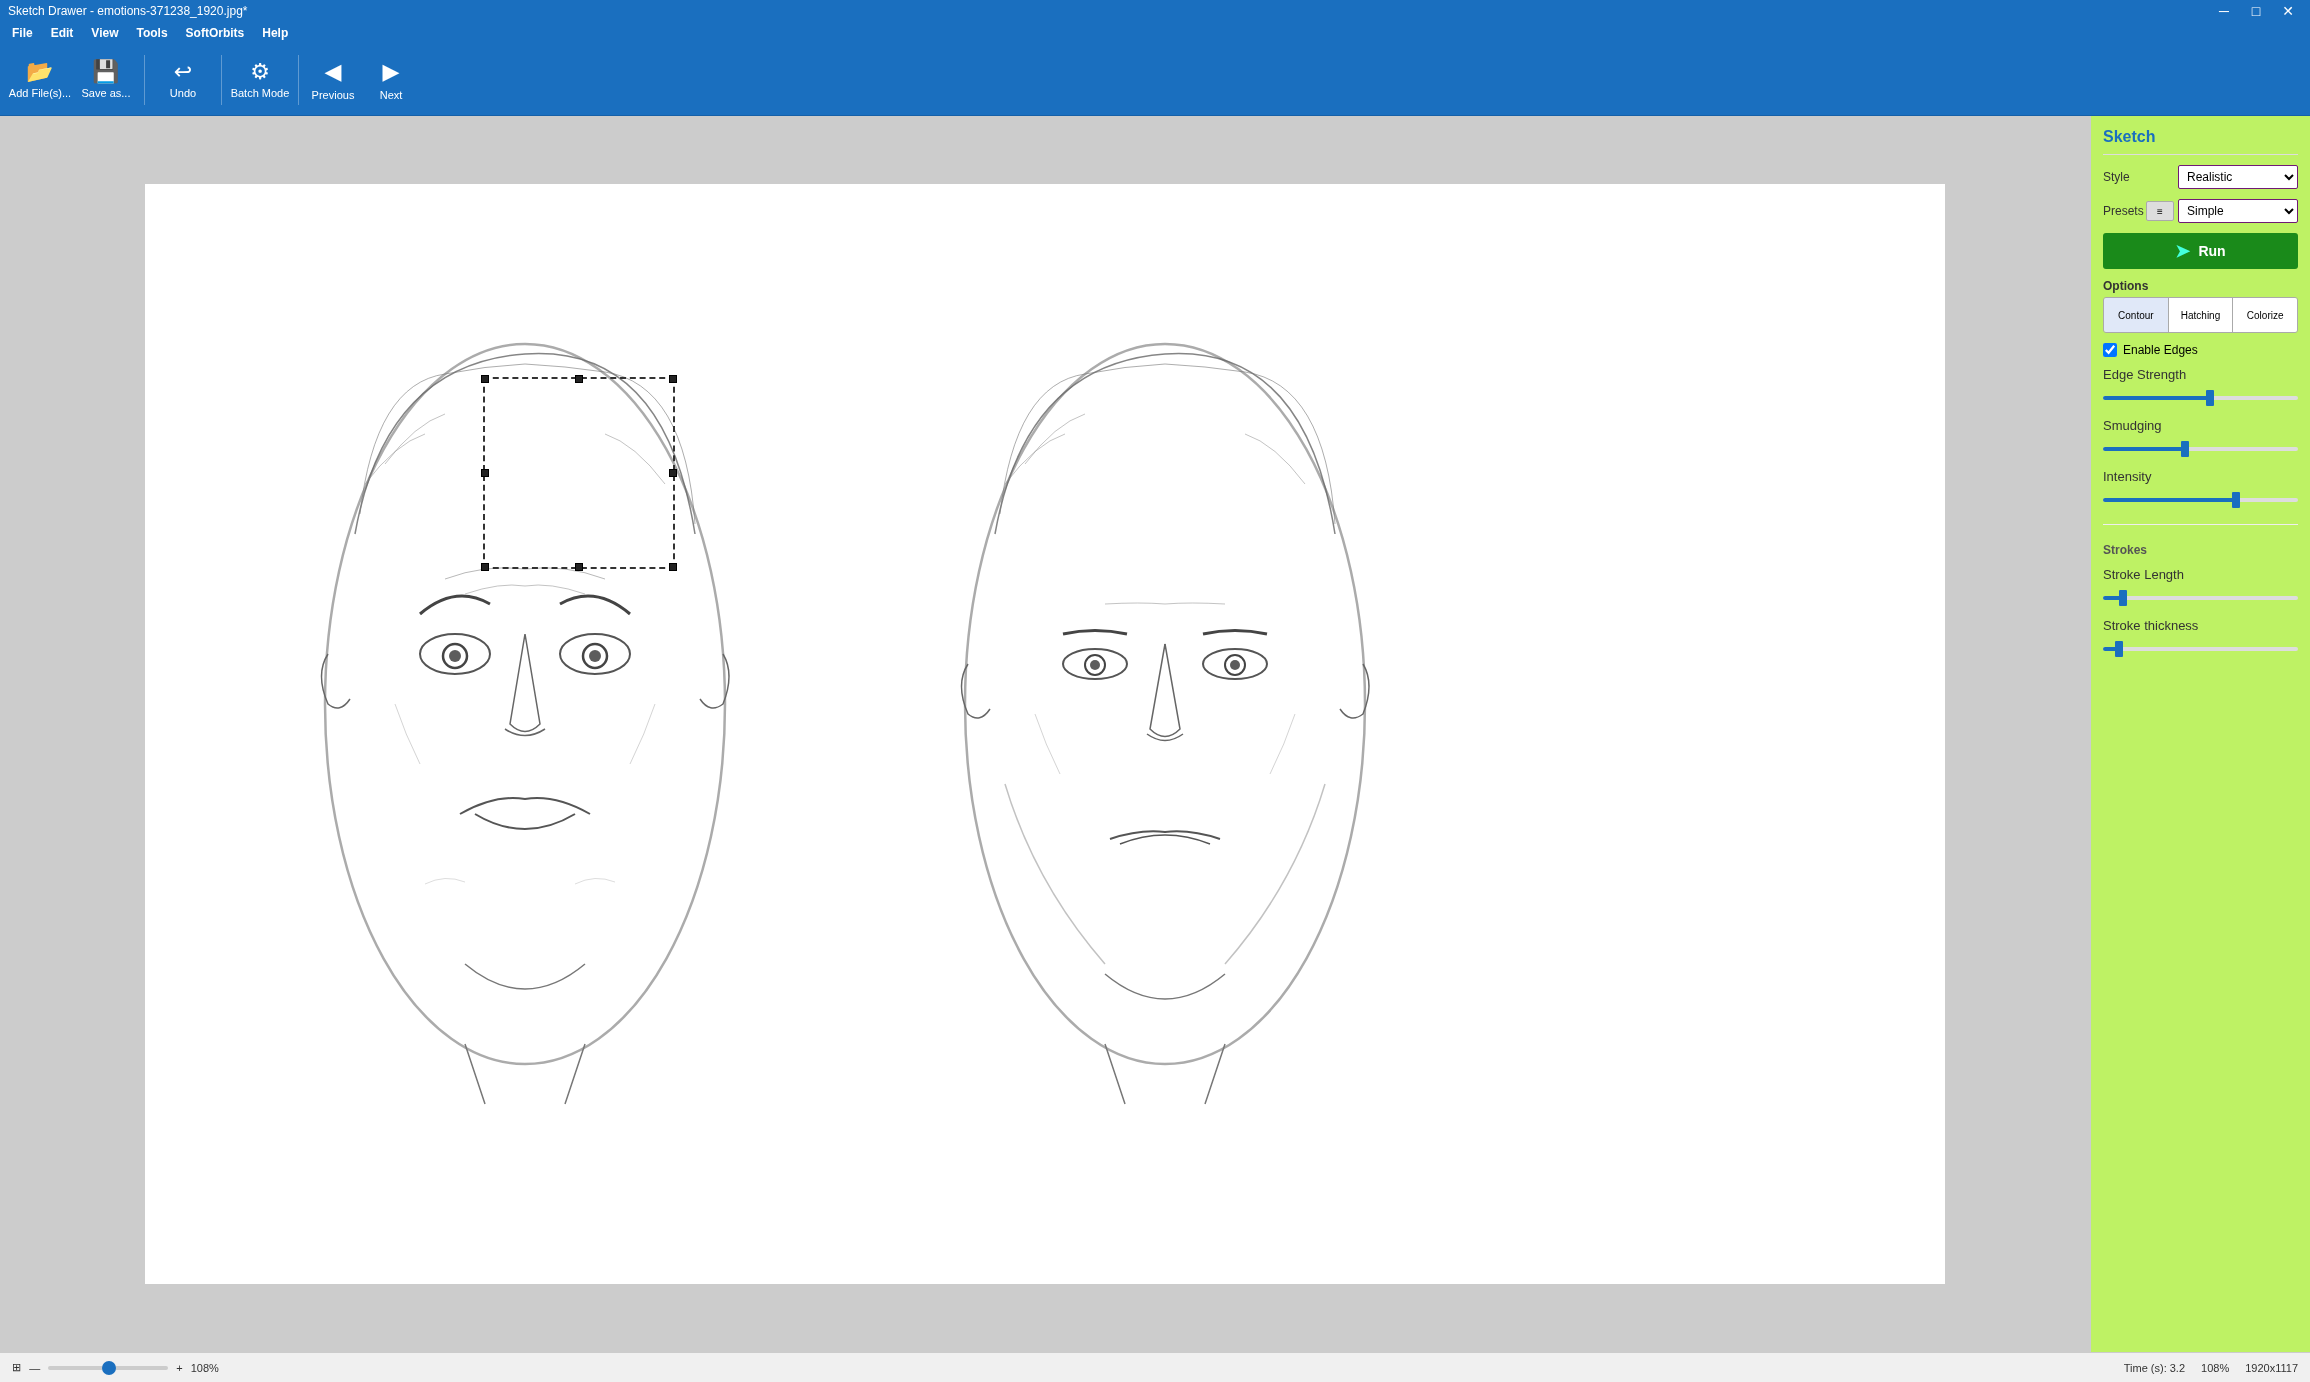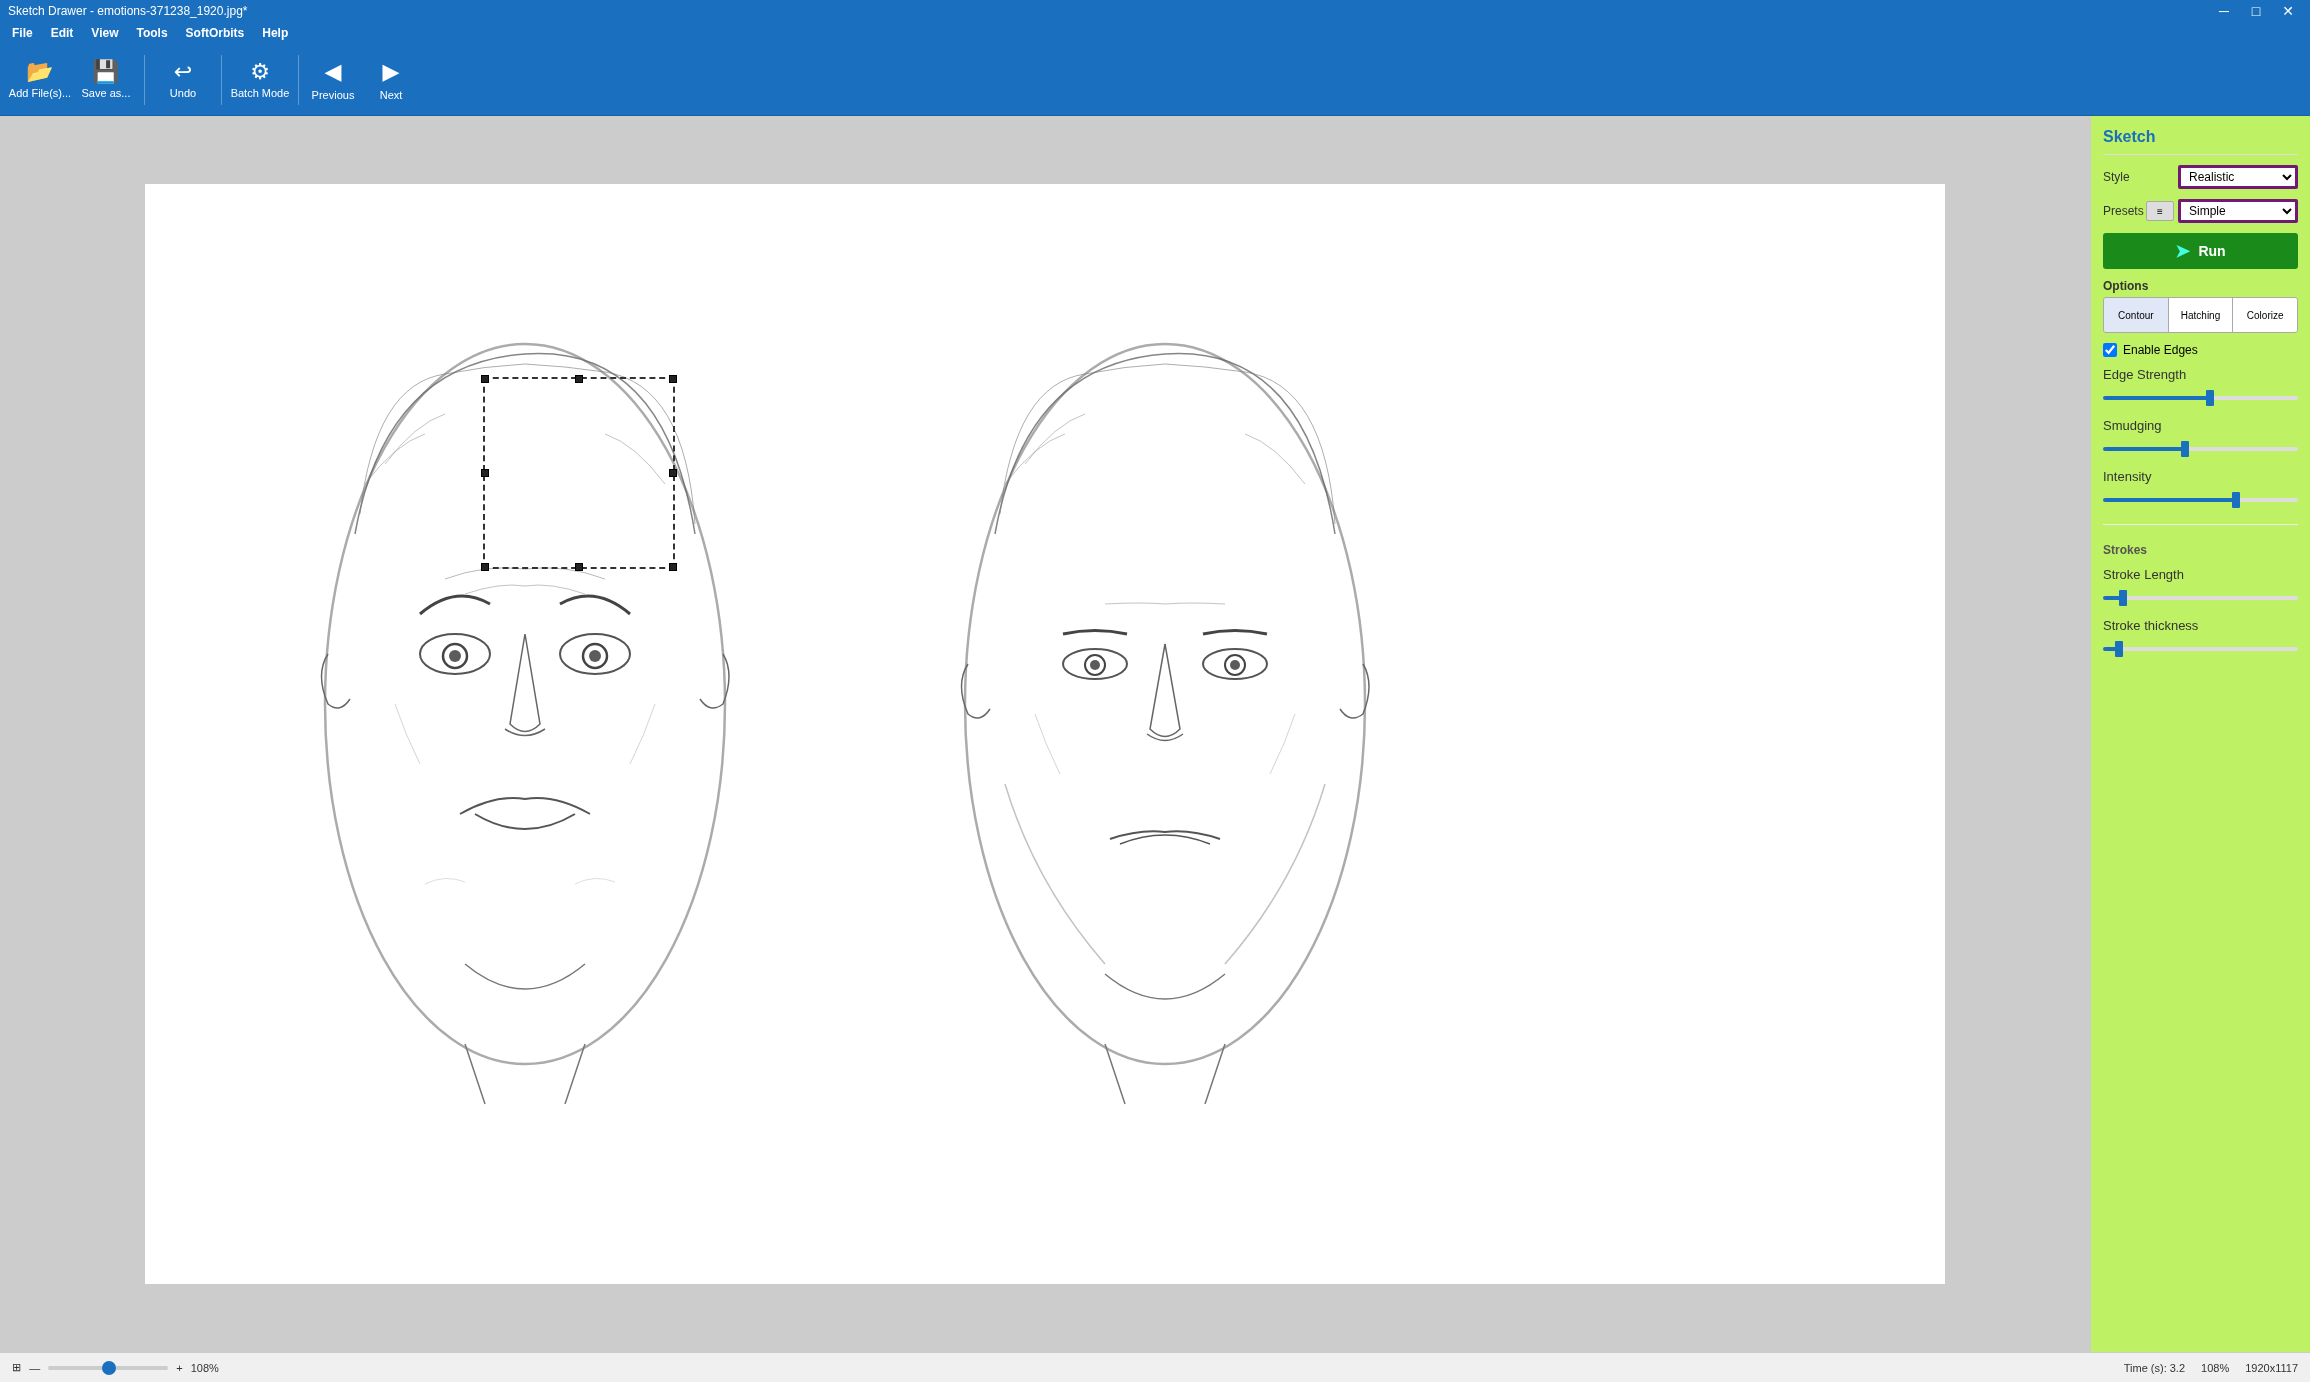--- a/index.html
+++ b/index.html
@@ -120,21 +120,21 @@
       overflow-y: auto;
     }
     #panel-title {
       font-size: 16px; font-weight: 600; color: #1a6fbf;
       padding-bottom: 8px; border-bottom: 1px solid #ddd;
     }
     .panel-row { display: flex; align-items: center; justify-content: space-between; }
     .panel-label { font-size: 12px; color: #333; }
     .panel-select {
       width: 120px; height: 24px; font-size: 12px;
-      border: 3px solid #701a75; border-radius: 2px; padding: 0 4px;
+      border: 1px solid #701a75; border-radius: 2px; padding: 0 4px;
       background: white;
     }
     .presets-row { display: flex; align-items: center; gap: 4px; }
     .preset-icon {
       width: 28px; height: 20px; background: #ddd; border: 1px solid #aaa;
       border-radius: 2px; display: flex; align-items: center; justify-content: center;
       font-size: 10px; cursor: pointer;
     }
     #run-btn {
       width: 100%; height: 36px;

